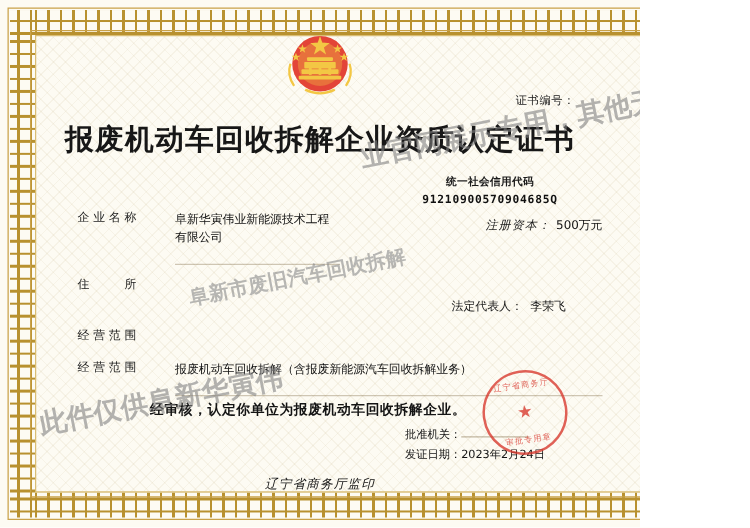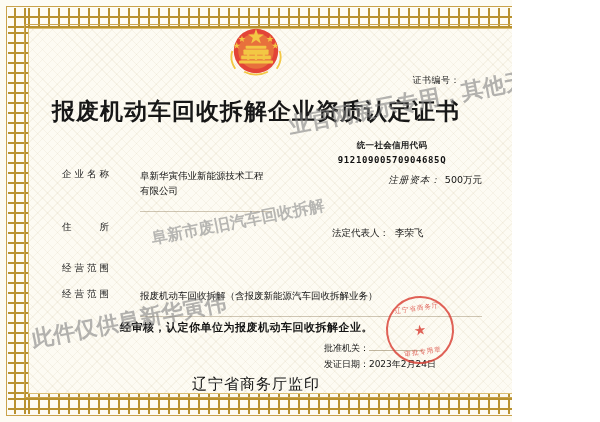--- a/index.html
+++ b/index.html
@@ -170,22 +170,23 @@
   }
   .capital-value {
     font-size: 9.5px;
     color: #111;
     margin-left: 4px;
   }
 
   .legal {
     position: absolute;
     right: 0;
-    top: 0;
+    top: 12px;
     width: 150px;
+    text-align: center;
   }
   .legal-label {
     font-size: 9.5px;
     color: #1a1a1a;
   }
   .legal-value {
     font-size: 9.5px;
     color: #111;
     margin-left: 6px;
   }
@@ -261,23 +262,24 @@
     font-size: 6.5px;
     letter-spacing: 1px;
   }
 
   
   .issuer {
     position: absolute;
     left: 0; right: 0;
     bottom: 28px;
     text-align: center;
-    font-size: 15px;
+    font-size: 10px;
     color: #141414;
     letter-spacing: 1px;
+    font-style: italic;
   }
 
   
   .wm {
     position: absolute;
     color: rgba(150,150,150,0.55);
     font-family: "DejaVu Serif", serif;
     font-weight: bold;
     white-space: nowrap;
     pointer-events: none;

